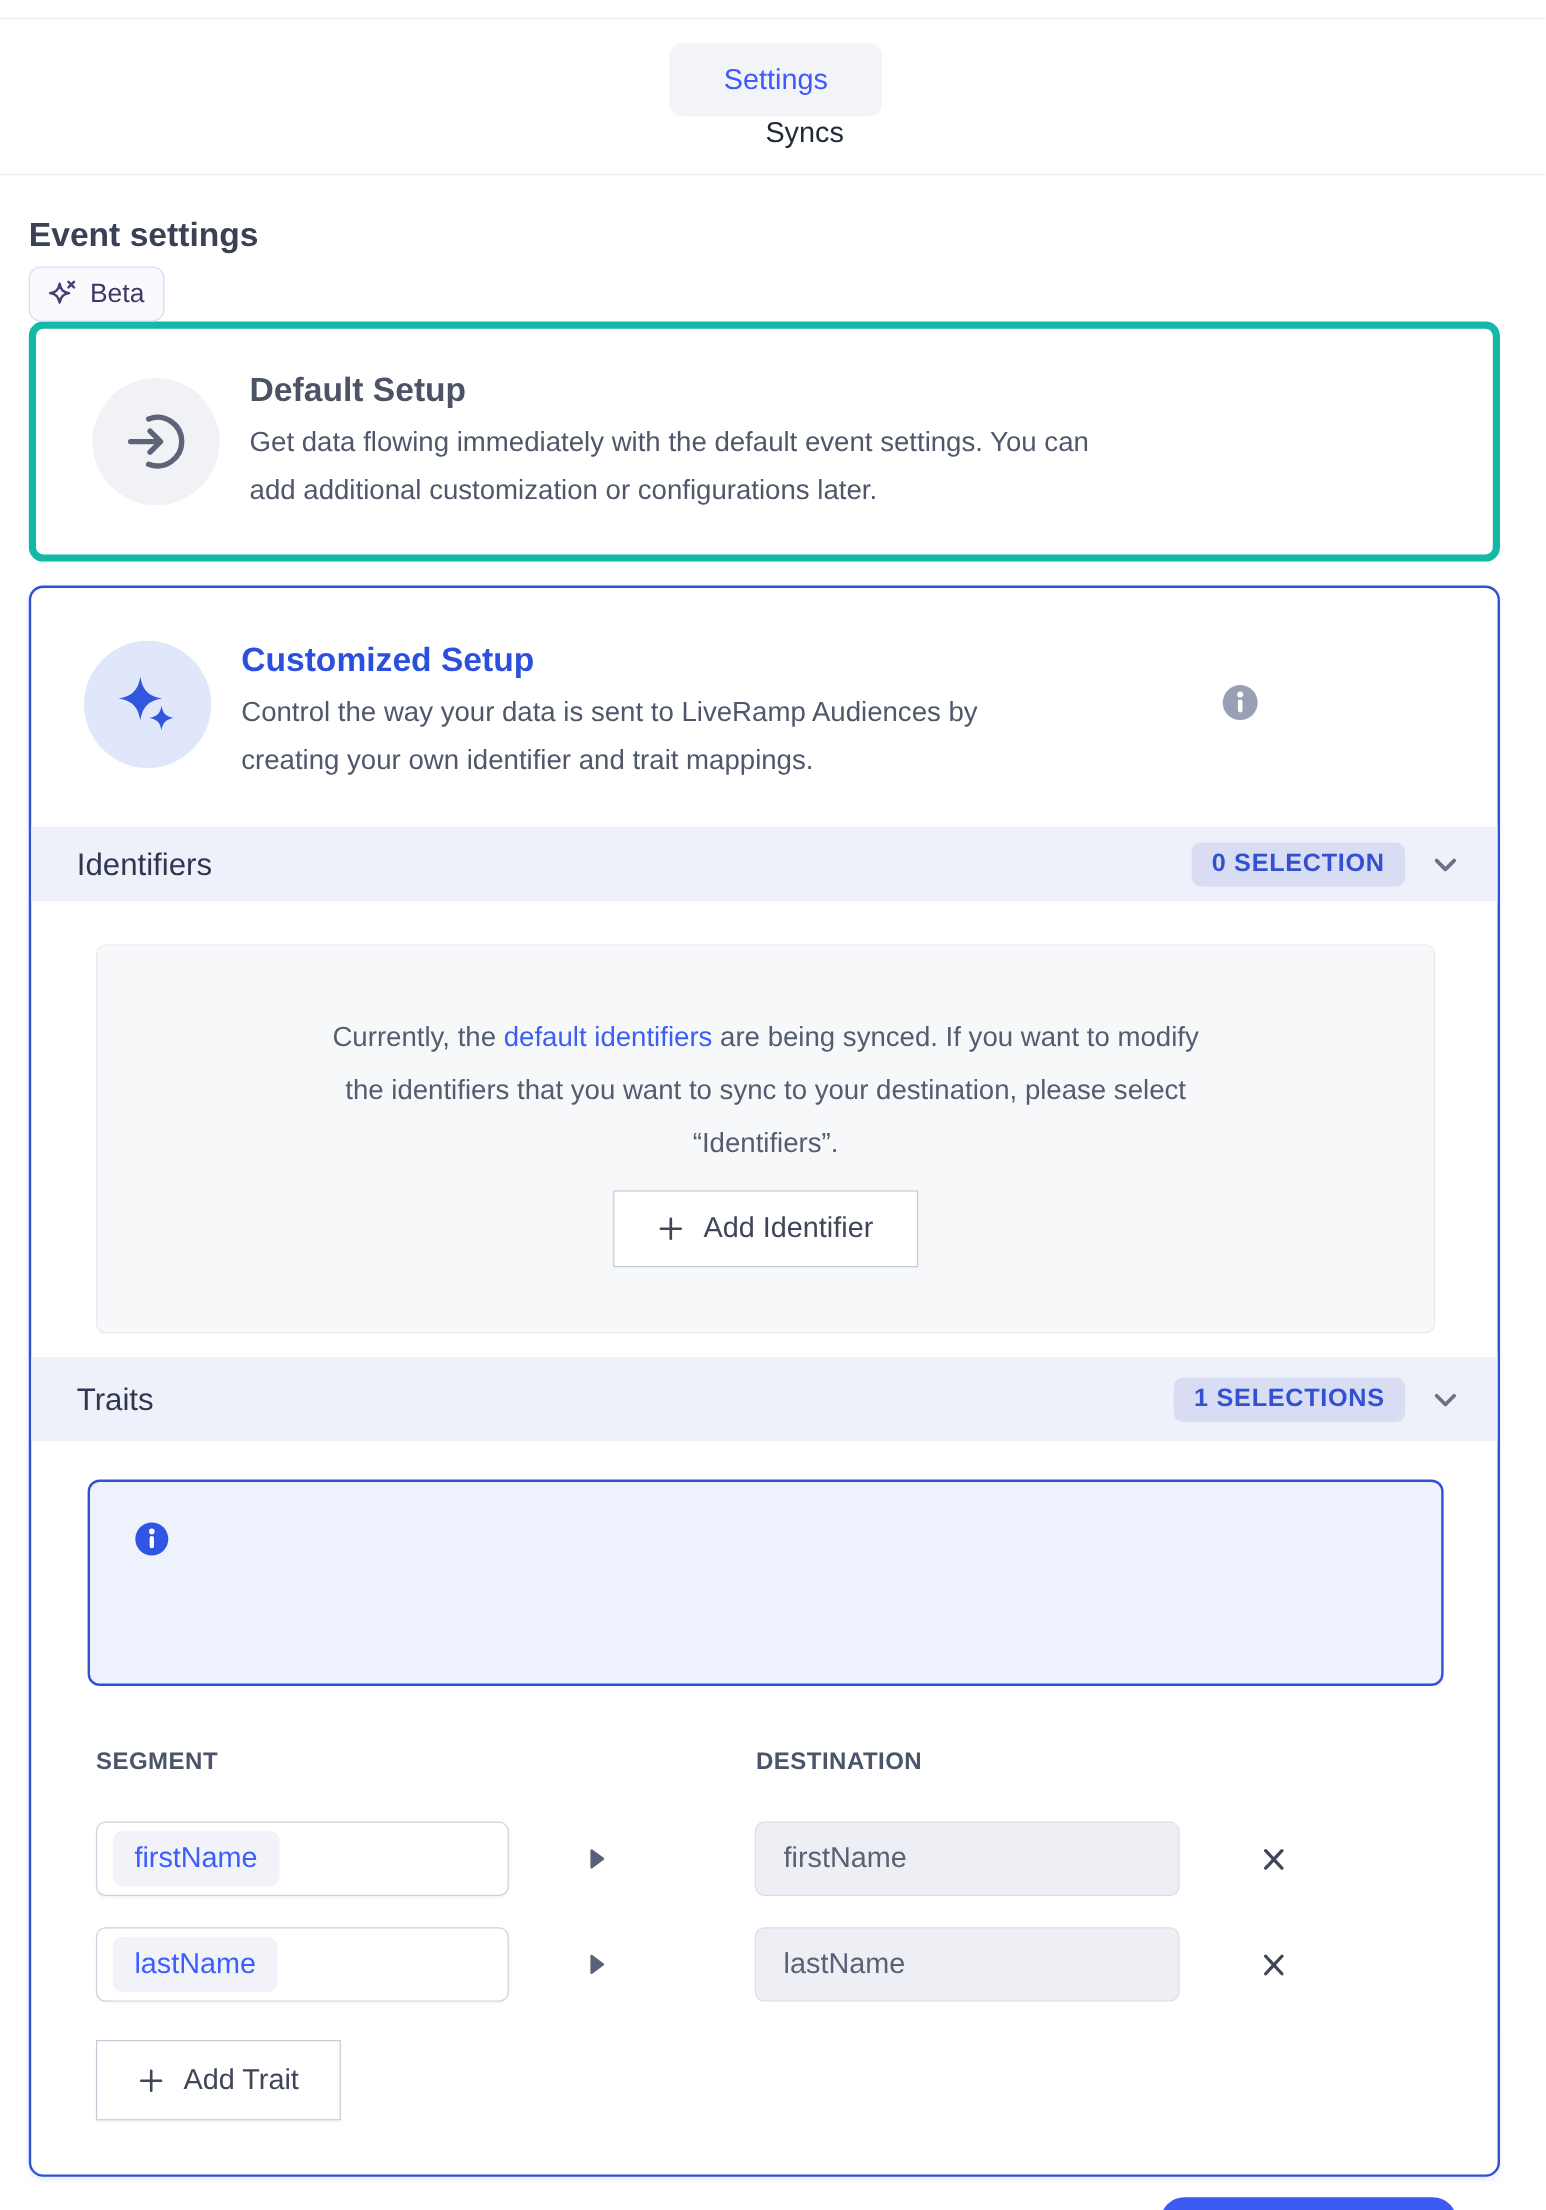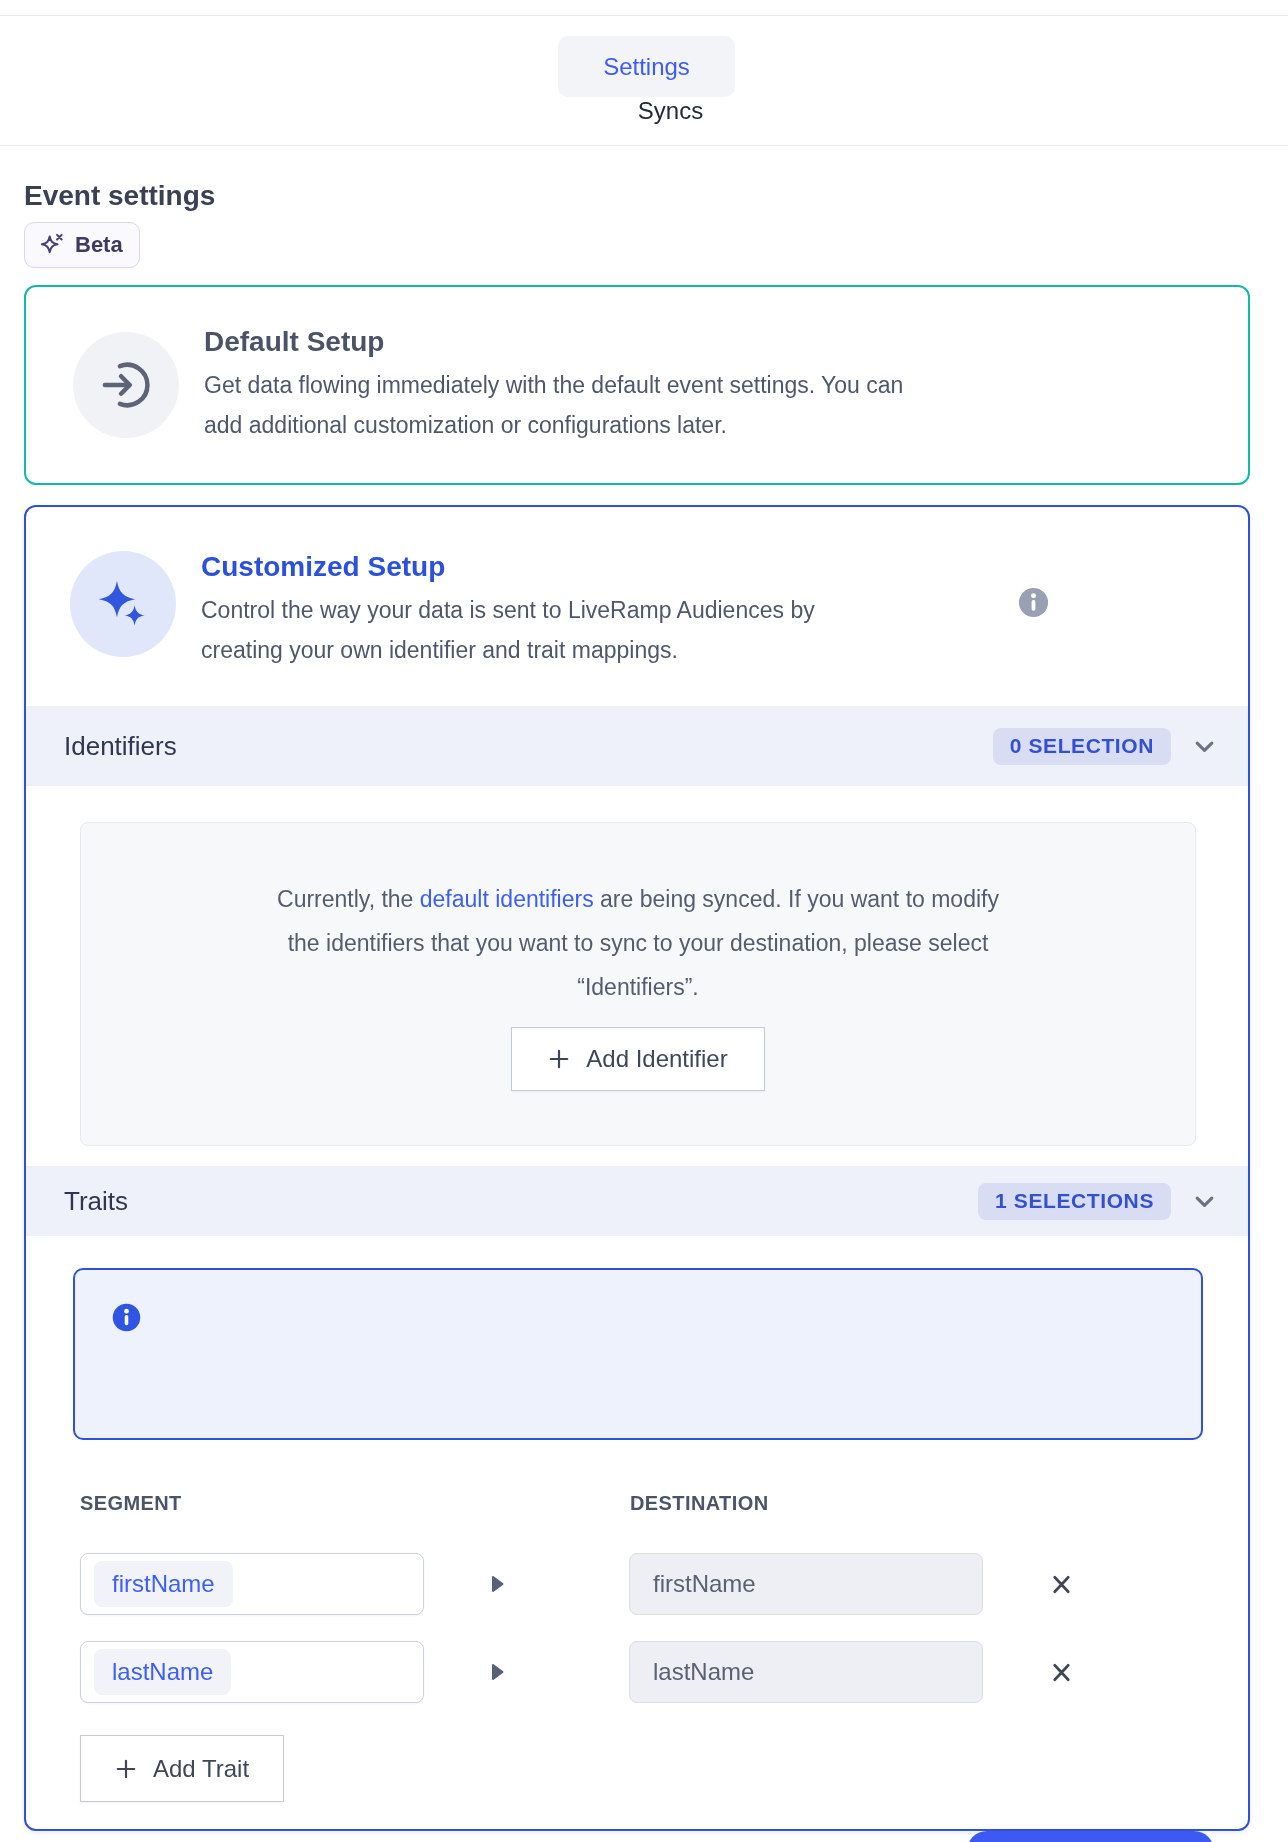--- a/index.html
+++ b/index.html
@@ -24,26 +24,26 @@
 
   .content { padding:0 38px 0 24px; }
 
   .page-title { margin-top:34px; font-size:28px; font-weight:600; color:#3a4154; }
 
   .beta-badge {
     margin-top:10px; display:inline-flex; align-items:center; gap:9px;
     height:46px; padding:0 16px 0 12px; border:1px solid #ddd4ef;
     background:#faf9fe; border-radius:10px;
   }
-  .beta-badge .label { font-size:22px; font-weight:700; color:#3f3863; }
+  .beta-badge .label { font-size:22px; font-weight:400; color:#3f3863; }
 
   
   .card {
-    border:2px solid #14b8a6; border-radius:12px; background:#fff;
-    width:1226px; margin-top:17px;
+    border:6px solid #14b8a6; border-radius:12px; background:#fff;
+    width:1226px; 
   }
   .card.default { height:200px; display:flex; align-items:center; padding-left:47px; }
   .card.customized {
     margin-top:20px; border:2px solid #2e51d6; height:1326px; overflow:hidden;
     box-shadow:0 2px 5px rgba(46,81,214,0.10);
   }
 
   .icon-circle {
     width:106px; height:106px; border-radius:50%;
     display:flex; align-items:center; justify-content:center; flex:none;
@@ -57,21 +57,21 @@
   .card-desc {
     margin-top:7px; font-size:23px; line-height:40px; color:#4f576b;
     white-space:pre-line;
   }
 
   .cust-header { height:199px; padding:44px 0 0 44px; display:flex; position:relative; }
   .info-dot { position:absolute; top:78px; right:197px; }
 
   
   .section-band {
-    height:80px; background:#eef1fa; display:flex; align-items:center;
+    height:62px; background:#eef1fa; display:flex; align-items:center;
     padding:0 30px 0 38px;
   }
   .section-band.traits { height:70px; margin-top:20px; }
   .band-title { font-size:26px; font-weight:500; color:#2f3750; }
   .band-right { margin-left:auto; display:flex; align-items:center; gap:20px; }
   .selection-badge {
     height:37px; padding:0 17px; border-radius:8px; background:#d8ddf4;
     display:flex; align-items:center; font-size:21px; font-weight:700;
     color:#3350d0; letter-spacing:0.6px;
   }

